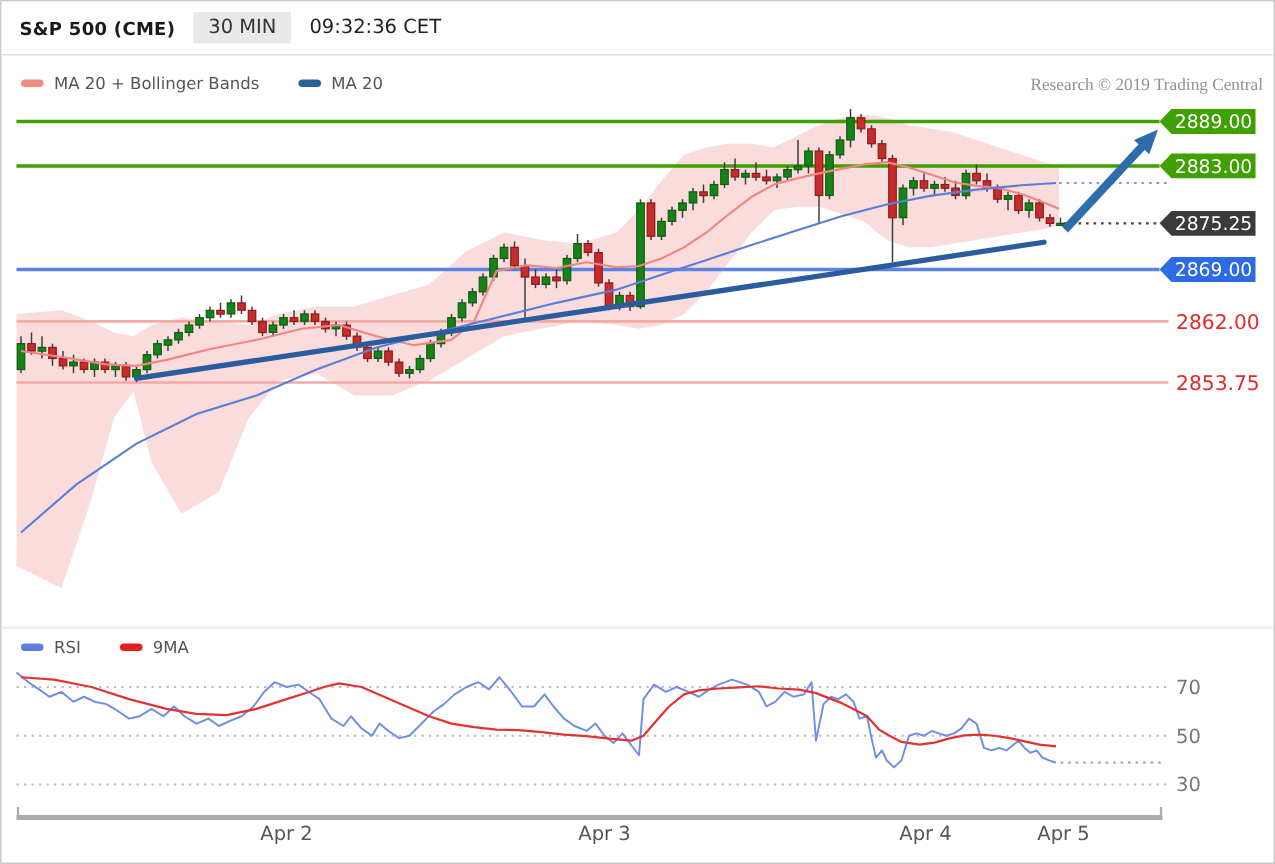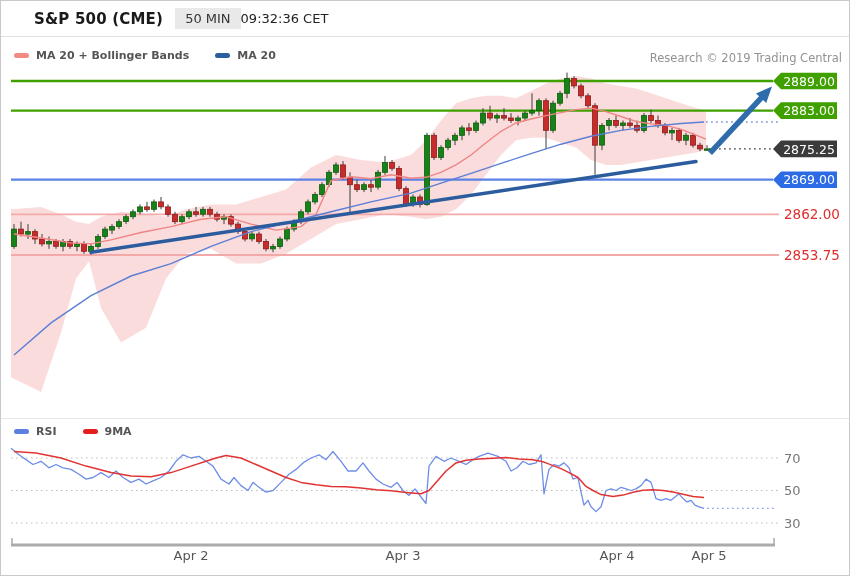--- a/index.html
+++ b/index.html
@@ -1,24 +1,24 @@
 <!DOCTYPE html>
 <html><head>
 <meta charset="utf-8">
 <style>
   html,body{margin:0;padding:0;background:#f3f3f3;font-family:"DejaVu Sans","Liberation Sans",sans-serif;}
   .screen{position:relative;width:850px;height:576px;background:#fff;border:1px solid #c9c9c9;box-sizing:border-box;overflow:hidden;}
   #chart-svg{position:absolute;left:0;top:0;}
   .header{position:absolute;left:0;top:0;width:100%;height:36px;display:flex;align-items:center;
           padding-left:12px;box-sizing:border-box;border-bottom:1px solid #e0e0e0;background:#fff;z-index:3;}
-  .title{font-size:15px;font-weight:bold;color:#1a1a1a;letter-spacing:.2px;margin-left:21px;}
+  .title{font-size:12px;font-weight:bold;color:#1a1a1a;letter-spacing:.2px;}
   .tf-badge{margin-left:12px;background:#e9e9e9;color:#333;font-size:13px;padding:3px 10px;}
-  .clock{margin-left:0;font-size:13px;color:#222;}
-  .research{position:absolute;top:50px;right:7px;font-size:11.5px;color:#929292;z-index:3;}
-  .legend{position:absolute;display:flex;align-items:flex-end;z-index:3;font-size:11px;color:#555;font-weight:bold;}
+  .clock{margin-left:12px;font-size:13px;color:#222;}
+  .research{position:absolute;top:50px;right:7px;font-size:11.5px;color:#929292;z-index:3;font-family:Liberation Serif, serif;}
+  .legend{position:absolute;display:flex;align-items:flex-end;z-index:3;font-size:11px;color:#555;}
   .legend-main{left:13px;top:48px;}
   .legend-rsi{left:13px;top:424px;}
   .legend .li{display:flex;align-items:center;margin-right:26px;}
   .sw{display:inline-block;width:15px;height:5px;border-radius:2.5px;margin-right:7px;}
   .panel-sep{position:absolute;left:0;top:417px;width:100%;height:1px;background:#e6e6e6;z-index:2;}
 </style>
 </head>
 <body>
 
 <div class="screen">
@@ -276,21 +276,21 @@
         <line x1="773" y1="537" x2="773" y2="544" stroke="#ababab" stroke-width="1.5"></line>
         <text x="190" y="559" fill="#565656" font-size="13" text-anchor="middle">Apr 2</text>
         <text x="402" y="559" fill="#565656" font-size="13" text-anchor="middle">Apr 3</text>
         <text x="616" y="559" fill="#565656" font-size="13" text-anchor="middle">Apr 4</text>
         <text x="708" y="559" fill="#565656" font-size="13" text-anchor="middle">Apr 5</text>
       </g>
     </svg>
 
   <div class="header">
     <span class="title">S&amp;P 500 (CME)</span>
-    <span class="tf-badge">50 MIN</span>
+    <span class="tf-badge">30 MIN</span>
     <span class="clock">09:32:36 CET</span>
   </div>
 
   <div class="research">Research © 2019 Trading Central</div>
 
   <div class="legend legend-main">
     <span class="li">
       <i class="sw" style="background-color: rgb(242, 139, 130);"></i>
       <span>MA 20 + Bollinger Bands</span>
     </span>

